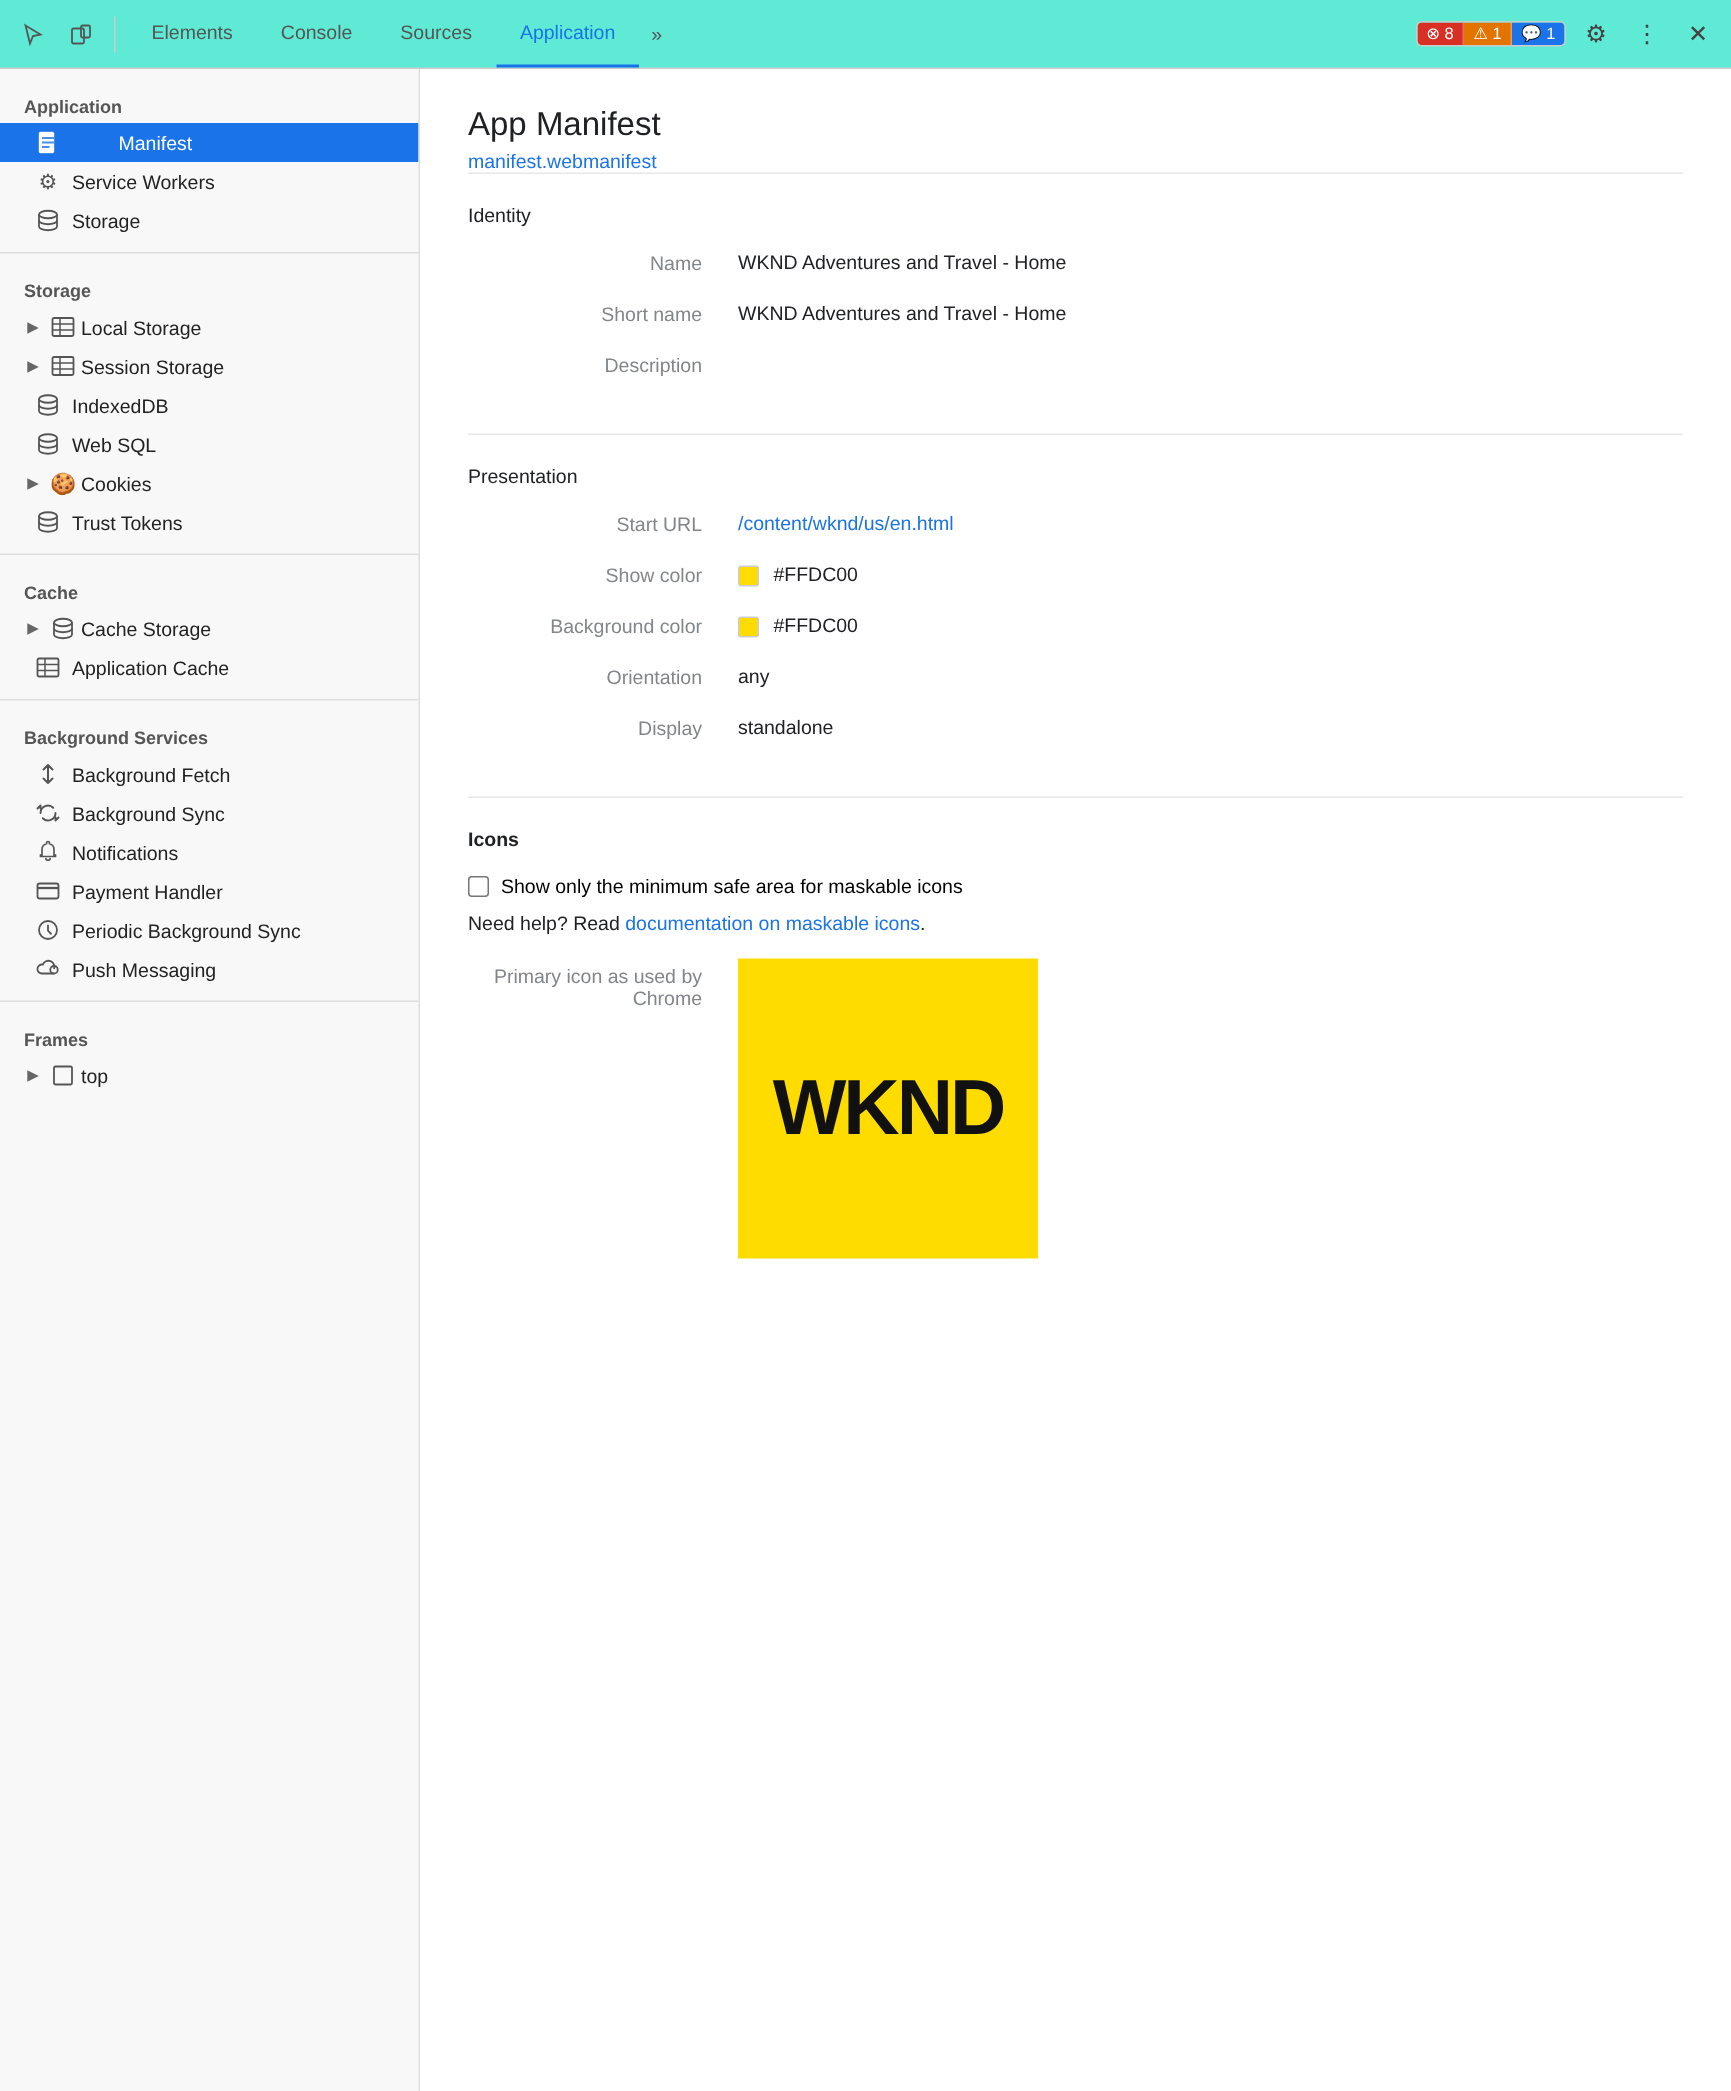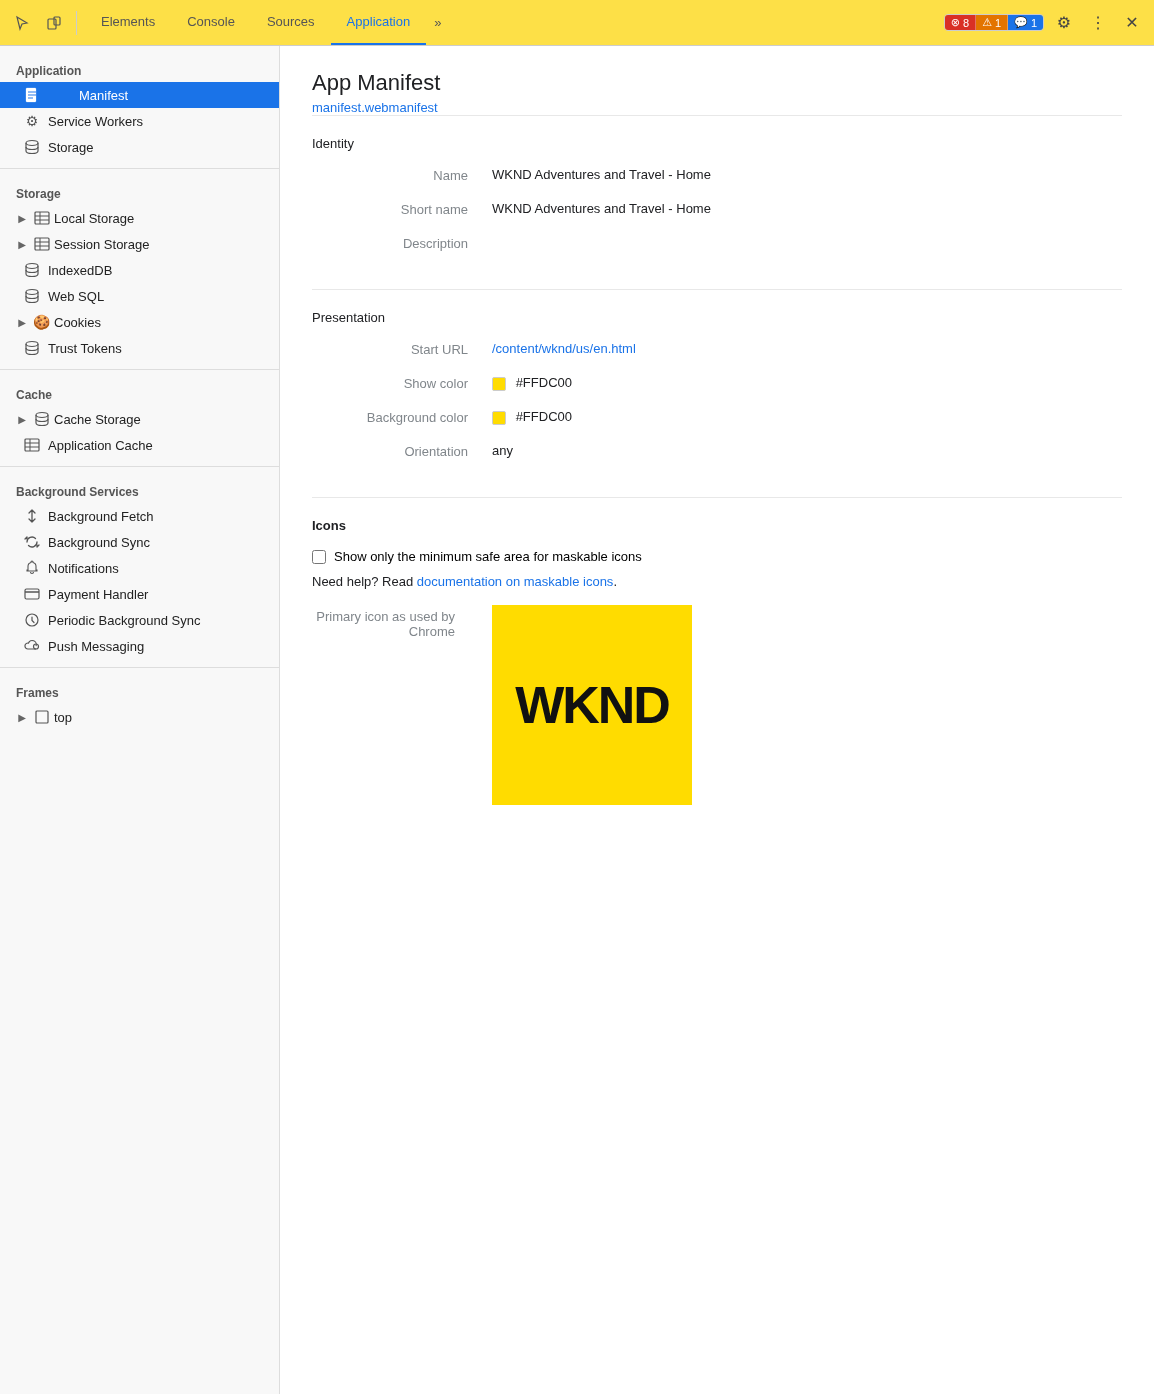--- a/index.html
+++ b/index.html
@@ -10,21 +10,21 @@
       width: 1154px;
       min-height: 1394px;
       display: flex;
       flex-direction: column;
     }
 
     
     .toolbar {
       display: flex;
       align-items: center;
-      background: #fde047;
+      background: #5eead4;
       border-bottom: 1px solid #ccc;
       height: 46px;
       padding: 0 8px;
       gap: 4px;
     }
     .toolbar-icon {
       width: 28px;
       height: 28px;
       display: flex;
       align-items: center;
@@ -293,21 +293,21 @@
       display: flex;
       align-items: flex-start;
       margin-top: 8px;
     }
     .icon-preview-label {
       width: 180px;
       min-width: 180px;
       text-align: right;
       color: #80868b;
       font-size: 13px;
-      padding-right: 37px;
+      padding-right: 24px;
       padding-top: 4px;
     }
     .icon-preview-box {
       width: 200px;
       height: 200px;
       background: #FFDC00;
       display: flex;
       align-items: center;
       justify-content: center;
     }
@@ -625,20 +625,24 @@
             <span class="color-swatch" style="background: #FFDC00;"></span>
             <span>#FFDC00</span>
           </div>
         </div>
 
         <div class="field-row">
           <div class="field-label">Orientation</div>
           <div class="field-value">any</div>
         </div>
 
+        <div class="field-row">
+          <div class="field-label">Display</div>
+          <div class="field-value">standalone</div>
+        </div>
       </div>
 
       
       <div class="icons-section">
         <div class="icons-title">Icons</div>
 
         <div class="checkbox-row">
           <input type="checkbox" id="maskable-cb" style="">
           <label for="maskable-cb">Show only the minimum safe area for maskable icons</label>
         </div>

